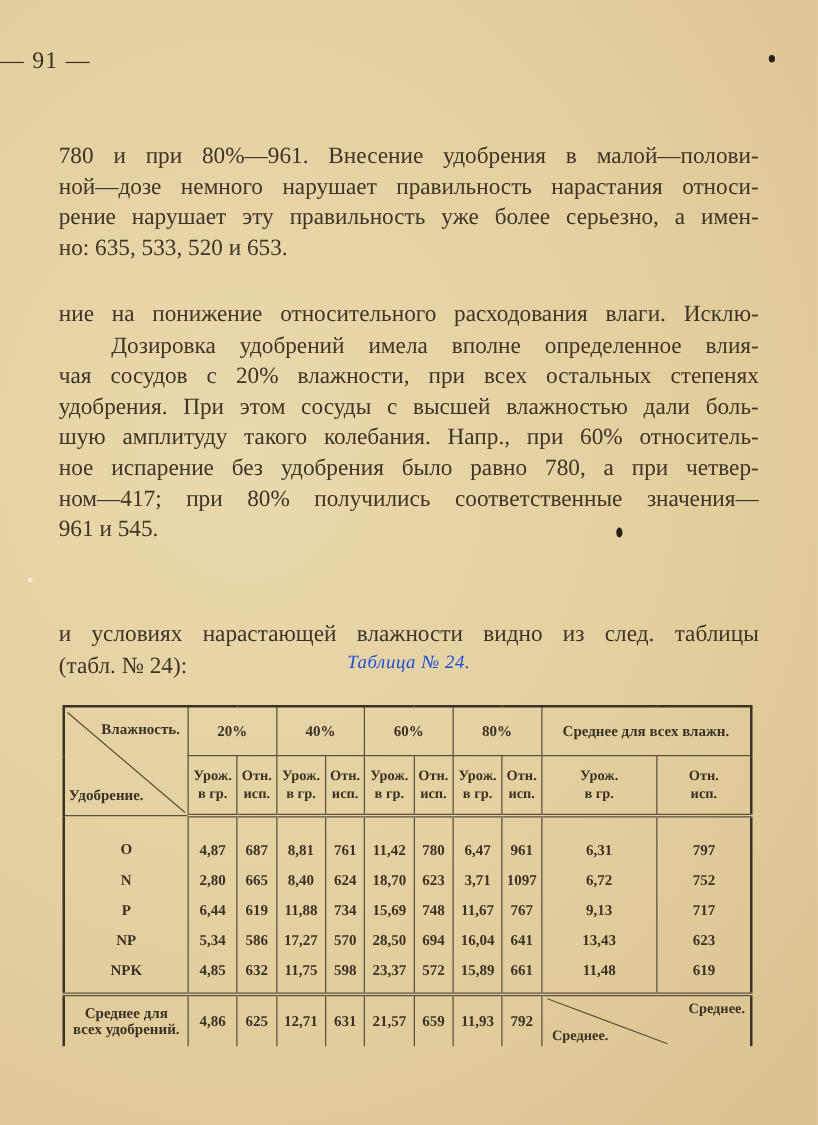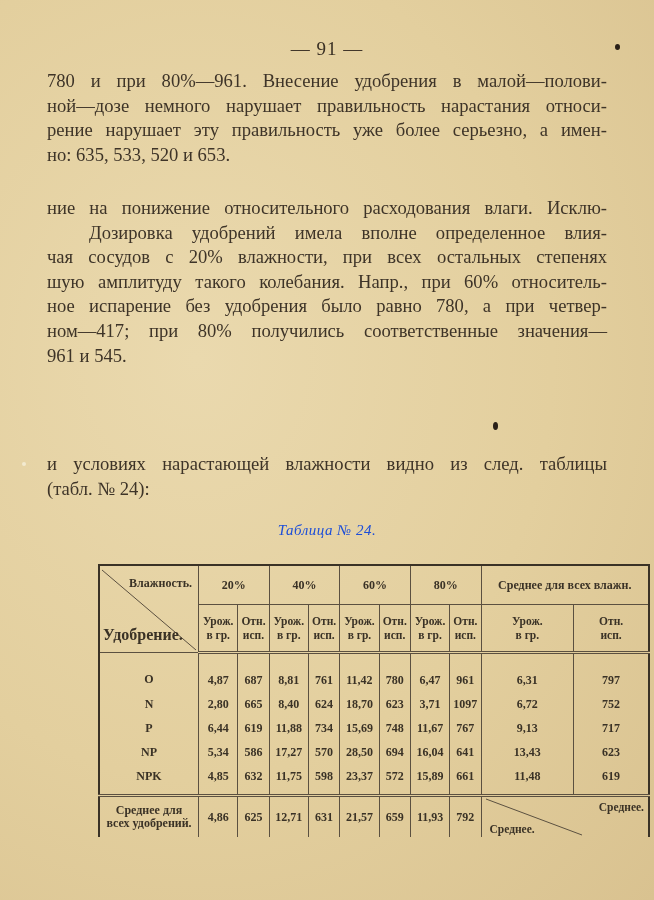--- a/index.html
+++ b/index.html
@@ -6,54 +6,54 @@
   body {
     width:654px; height:900px; overflow:hidden;
     background:#e6d3a4;
     background-image: radial-gradient(ellipse at 30% 40%, #ead9ae 0%, #e3cf9e 55%, #d9c290 100%);
     font-family: "Liberation Serif", "DejaVu Serif", serif;
     color:#3a3024;
     position:relative;
   }
   .page { position:absolute; left:0; top:0; width:654px; height:900px; }
   .page-number {
-    position:absolute; top:38px; left:0; width:654px; text-align:center;
+    position:absolute; top:38px; left:0; width:654px; 
     font-size:19px; letter-spacing:1px;
   }
   .para {
     position:absolute; left:47px; width:560px;
     font-size:18.6px; line-height:24.6px; text-align:justify;
     color:#3e3428;
+    margin-top:44px;
   }
   .para .line { display:block; text-align:justify; text-align-last:justify; white-space:nowrap; }
   .para .line.last { text-align-last:left; }
   .indent { padding-left:42px; }
   #p1 { top:69px; }
   #p2 { top:196px; }
   #p3 { top:452px; }
   .table-caption {
     position:absolute; top:522px; left:0; width:654px; text-align:center;
     font-style:italic; font-size:15px; letter-spacing:0.5px; color:#1d4ed8;
   }
   table.data {
     position:absolute; left:50px; top:564px; width:552px;
     border-collapse:collapse; font-size:11.5px; color:#3a3226;
     border-top:2px solid #3a3226;
-    margin-left:48px;
   }
   table.data td, table.data th {
     border-left:1px solid #5b5040; border-right:1px solid #5b5040;
     text-align:center; padding:0; font-weight:bold;
   }
   table.data th { font-weight:bold; }
   .hdr-top th { height:38px; vertical-align:middle; border-bottom:1px solid #5b5040; font-size:12px; }
   .hdr-sub th { height:46px; line-height:14px; font-size:11.5px; border-bottom:3px double #5b5040; }
   .corner { position:relative; width:98px; border-left:2px solid #3a3226 !important; }
   .corner .c-top { position:absolute; top:10px; right:6px; font-size:12px; }
-  .corner .c-bot { position:absolute; bottom:8px; left:3px; font-size:16px; }
+  .corner .c-bot { position:absolute; bottom:8px; left:3px; font-size:12px; }
   .corner svg { position:absolute; left:0; top:0; }
   .body-row td { height:24px; font-size:12px; }
   .body-row.first td { padding-top:14px; }
   .body-row.last td { padding-bottom:6px; border-bottom:3px double #5b5040; }
   .label-col { border-left:2px solid #3a3226 !important; font-size:12.5px; }
   .avg-row td { height:40px; font-size:12px; }
   .avg-label { line-height:13px; font-size:11px; }
   .avg-corner { position:relative; border-right:2px solid #3a3226 !important; }
   .avg-corner svg { position:absolute; left:0; top:0; }
   .avg-corner .a1 { position:absolute; top:4px; right:4px; font-size:11.5px; }
@@ -72,20 +72,21 @@
     <span class="line">780 и при 80%—961. Внесение удобрения в малой—полови-</span>
     <span class="line">ной—дозе немного нарушает правильность нарастания относи-</span>
     <span class="line">рение нарушает эту правильность уже более серьезно, а имен-</span>
     <span class="line last">но: 635, 533, 520 и 653.</span>
   </div>
 
   <div class="para" id="p2">
     <span class="line">ние на понижение относительного расходования влаги. Исклю-</span>
     <span class="line indent">Дозировка удобрений имела вполне определенное влия-</span>
     <span class="line">чая сосудов с 20% влажности, при всех остальных степенях</span>
+    <span class="line">удобрения. При этом сосуды с высшей влажностью дали боль-</span>
     <span class="line">шую амплитуду такого колебания. Напр., при 60% относитель-</span>
     <span class="line">ное испарение без удобрения было равно 780, а при четвер-</span>
     <span class="line">ном—417; при 80% получились соответственные значения—</span>
     <span class="line last">961 и 545.</span>
   </div>
 
   <div class="para" id="p3">
     <span class="line">и условиях нарастающей влажности видно из след. таблицы</span>
     <span class="line last">(табл. № 24):</span>
   </div>

